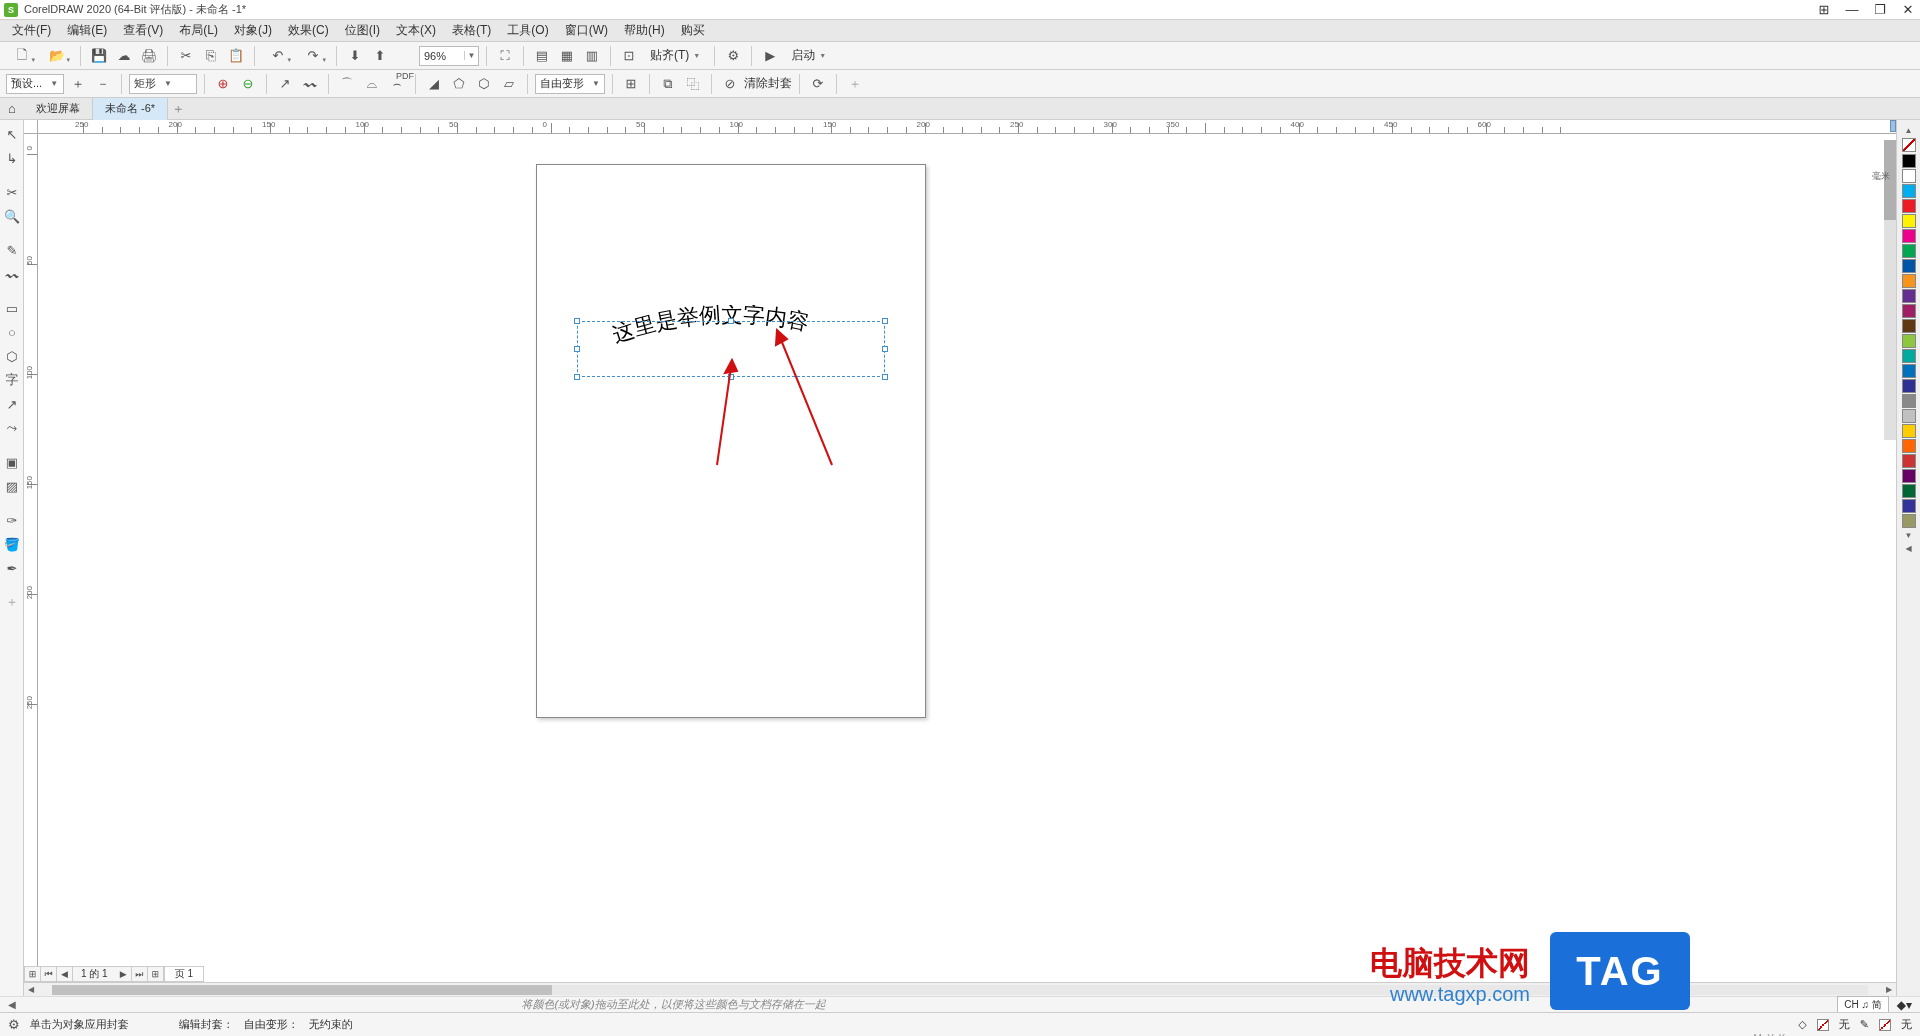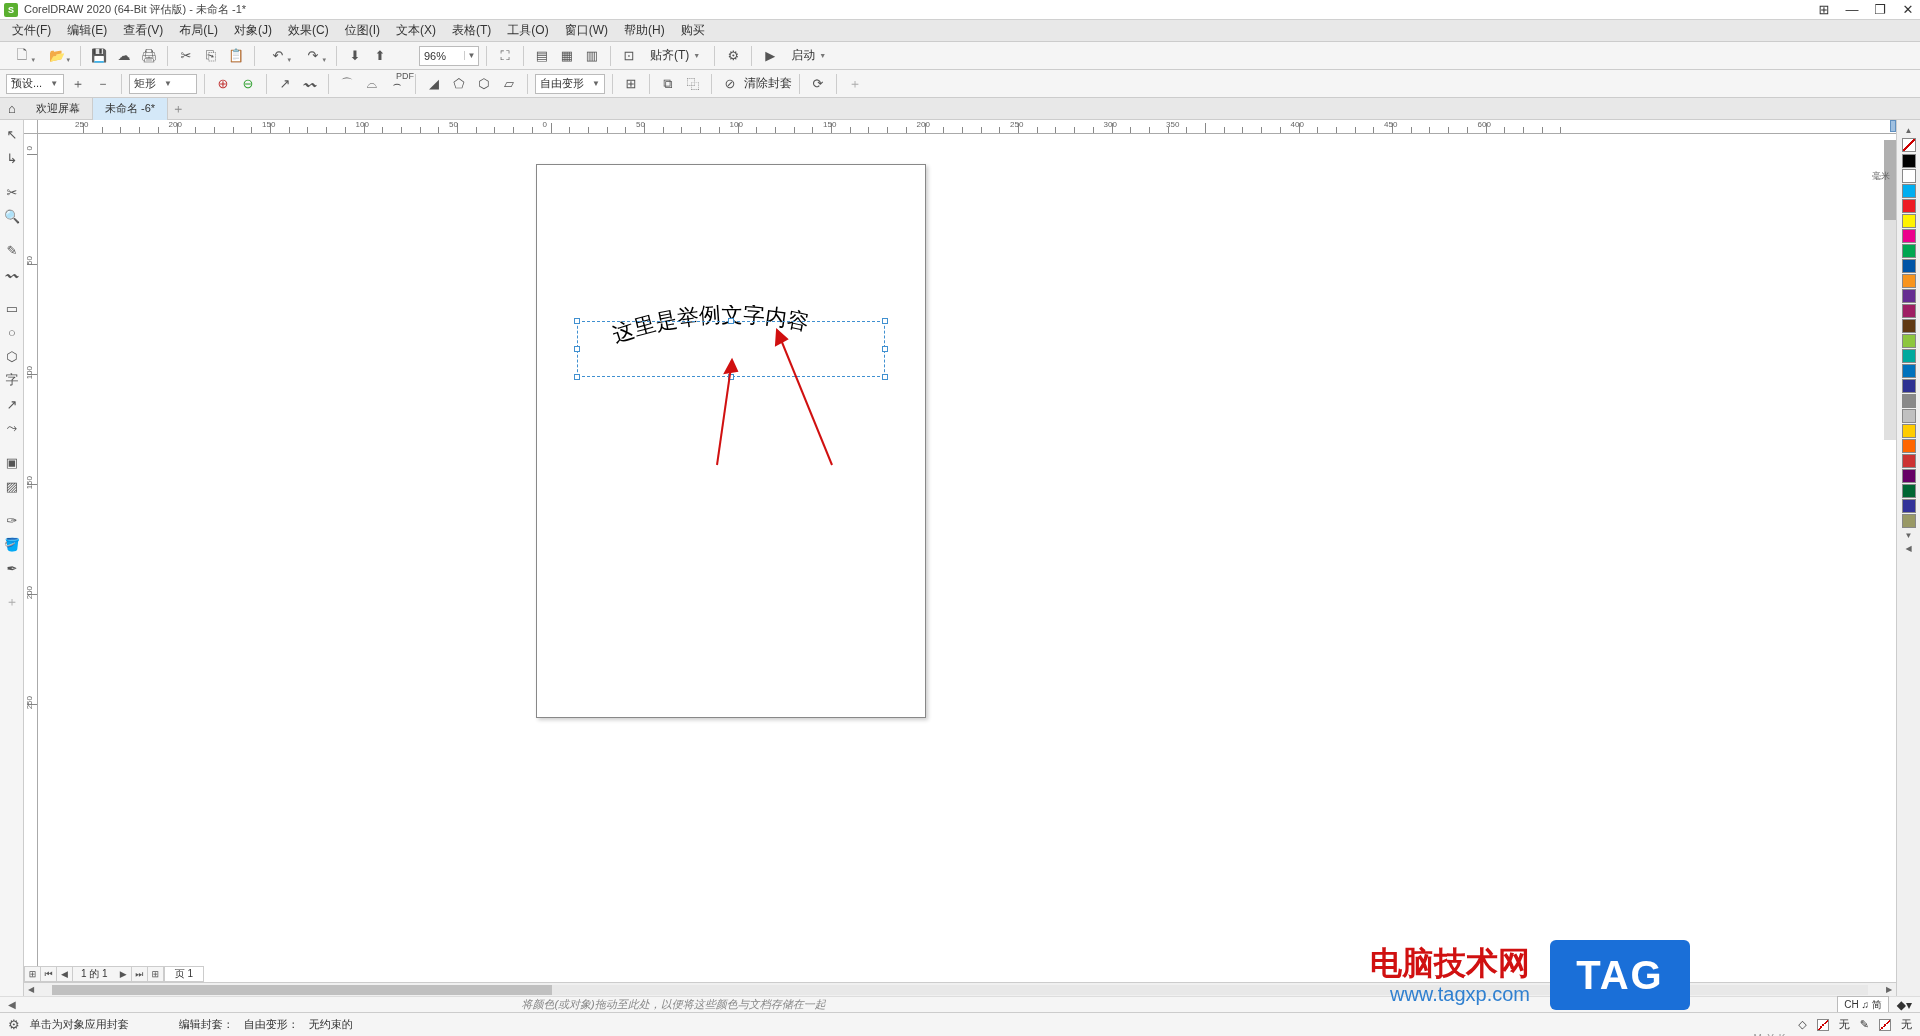--- a/index.html
+++ b/index.html
@@ -69,21 +69,21 @@
 .pagenav .pagetab{padding:0 10px;font-size:10px;background:#fff;border-left:1px solid #ccc;}
 .hintbar{position:absolute;bottom:24px;left:0;right:0;height:16px;background:#f5f5f5;border-top:1px solid #ddd;display:flex;align-items:center;padding:0 8px;}
 .hintbar .hint{color:#888;font-size:11px;font-style:italic;margin:0 auto;}
 .hintbar .ime{border:1px solid #bbb;padding:1px 6px;font-size:10px;background:#fff;margin-left:auto;}
 .statusbar{position:absolute;bottom:0;left:0;right:0;height:24px;background:#f5f5f5;border-top:1px solid #ccc;display:flex;align-items:center;padding:0 8px;gap:10px;font-size:11px;}
 .statusbar .gear{font-size:13px;color:#555;}
 .statusbar .fillsw{width:12px;height:12px;border:1px solid #888;background:#fff;position:relative;}
 .statusbar .fillsw.none::after{content:"";position:absolute;inset:0;background:linear-gradient(to bottom right,transparent 45%,#c00 45%,#c00 55%,transparent 55%);}
 .watermark1{position:absolute;bottom:50px;right:390px;font-size:32px;color:#d01010;font-family:"Microsoft YaHei";font-weight:bold;}
 .watermark2{position:absolute;bottom:30px;right:390px;font-size:20px;color:#3080d0;font-family:Arial;}
-.watermark3{position:absolute;bottom:26px;right:230px;width:140px;height:70px;background:#1a6fd8;border-radius:6px;display:flex;align-items:center;justify-content:center;color:#fff;font-size:40px;font-weight:bold;font-family:Arial;letter-spacing:2px;}
+.watermark3{position:absolute;bottom:26px;right:230px;width:140px;height:78px;background:#1a6fd8;border-radius:6px;display:flex;align-items:center;justify-content:center;color:#fff;font-size:40px;font-weight:bold;font-family:Arial;letter-spacing:2px;}
 .unit{position:absolute;top:122px;right:30px;font-size:9px;color:#666;margin-top:48px;}
 .dockr{position:absolute;top:120px;right:24px;width:6px;height:12px;background:#a0c0e0;border:1px solid #6090c0;}
 </style>
 </head>
 <body>
 
 <div class="titlebar">
   <div class="logo">S</div>
   <div class="title">CorelDRAW 2020 (64-Bit 评估版) - 未命名 -1*</div>
   <div class="winbtns">

